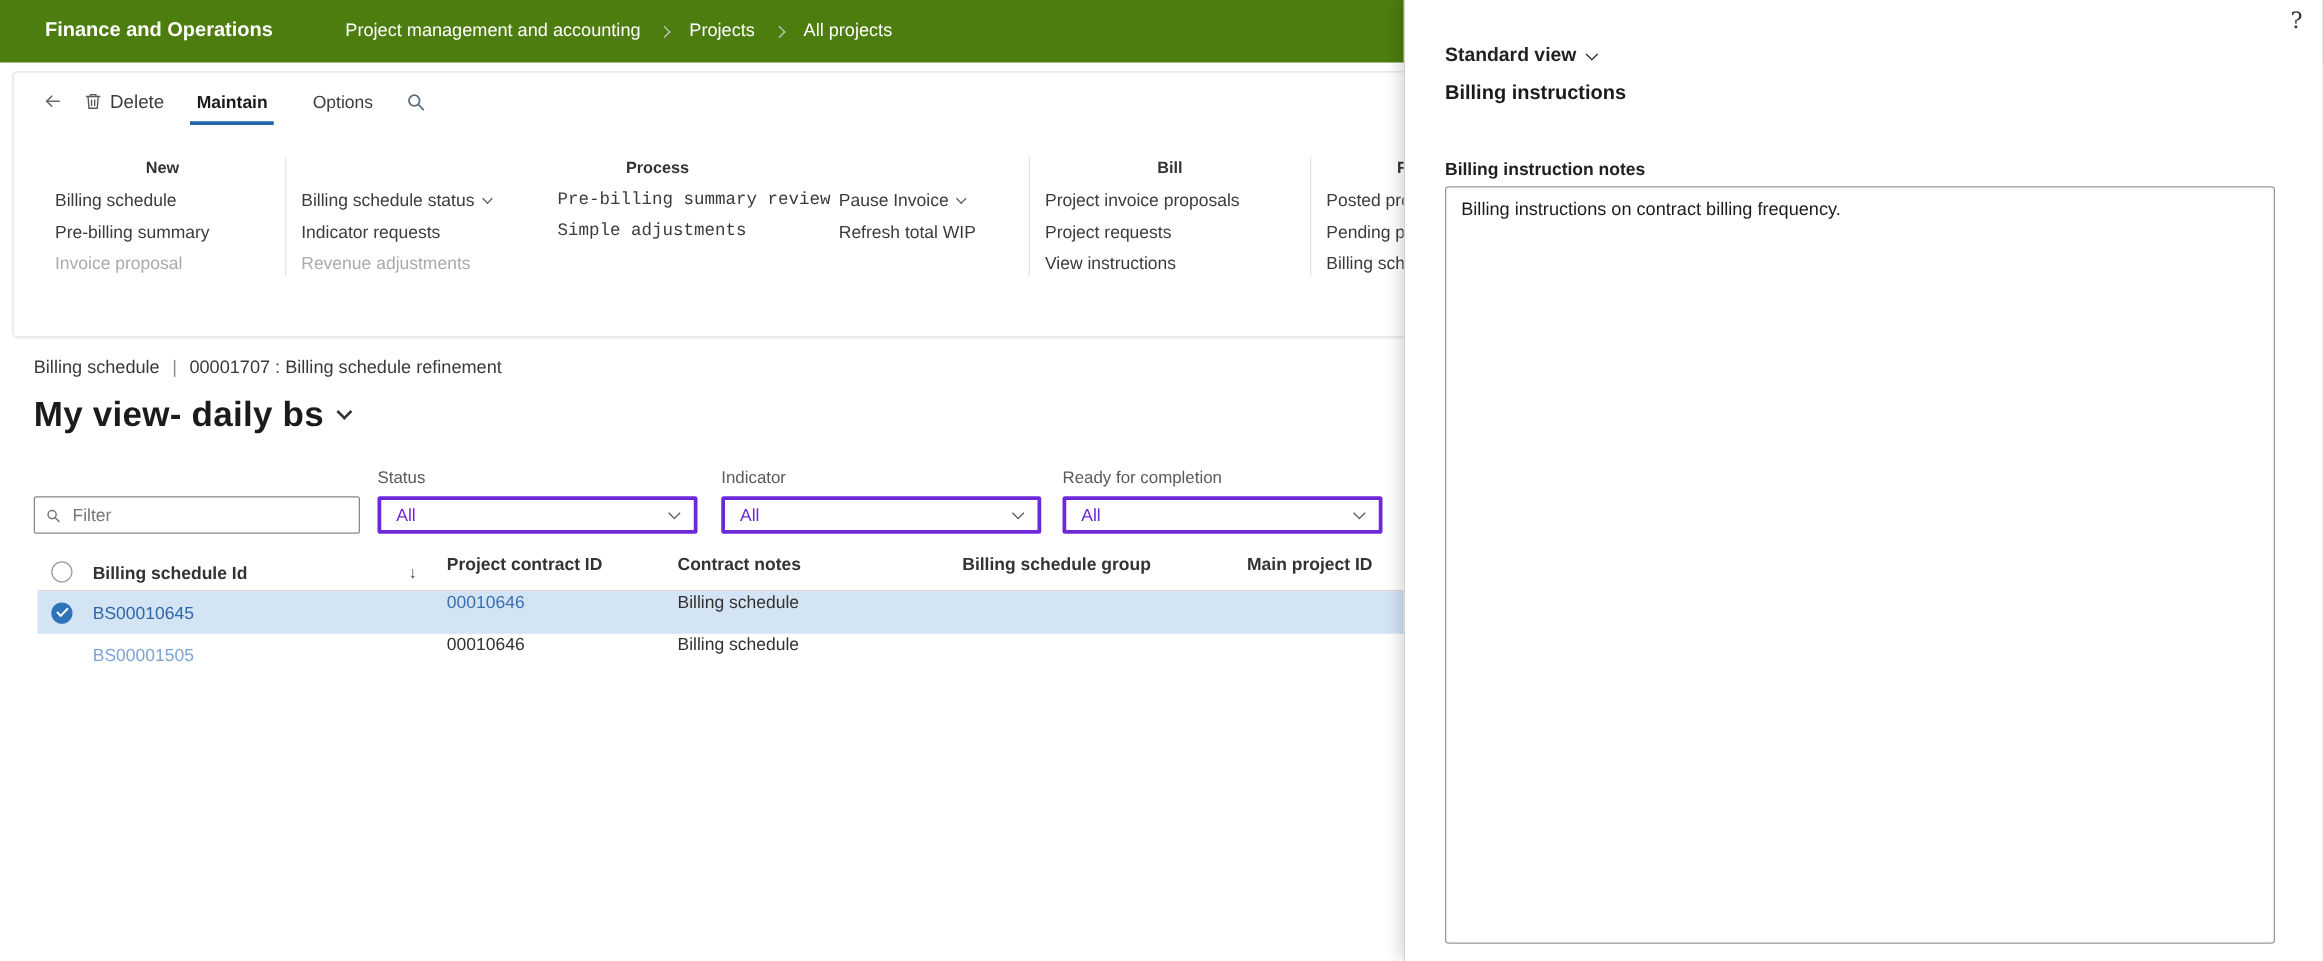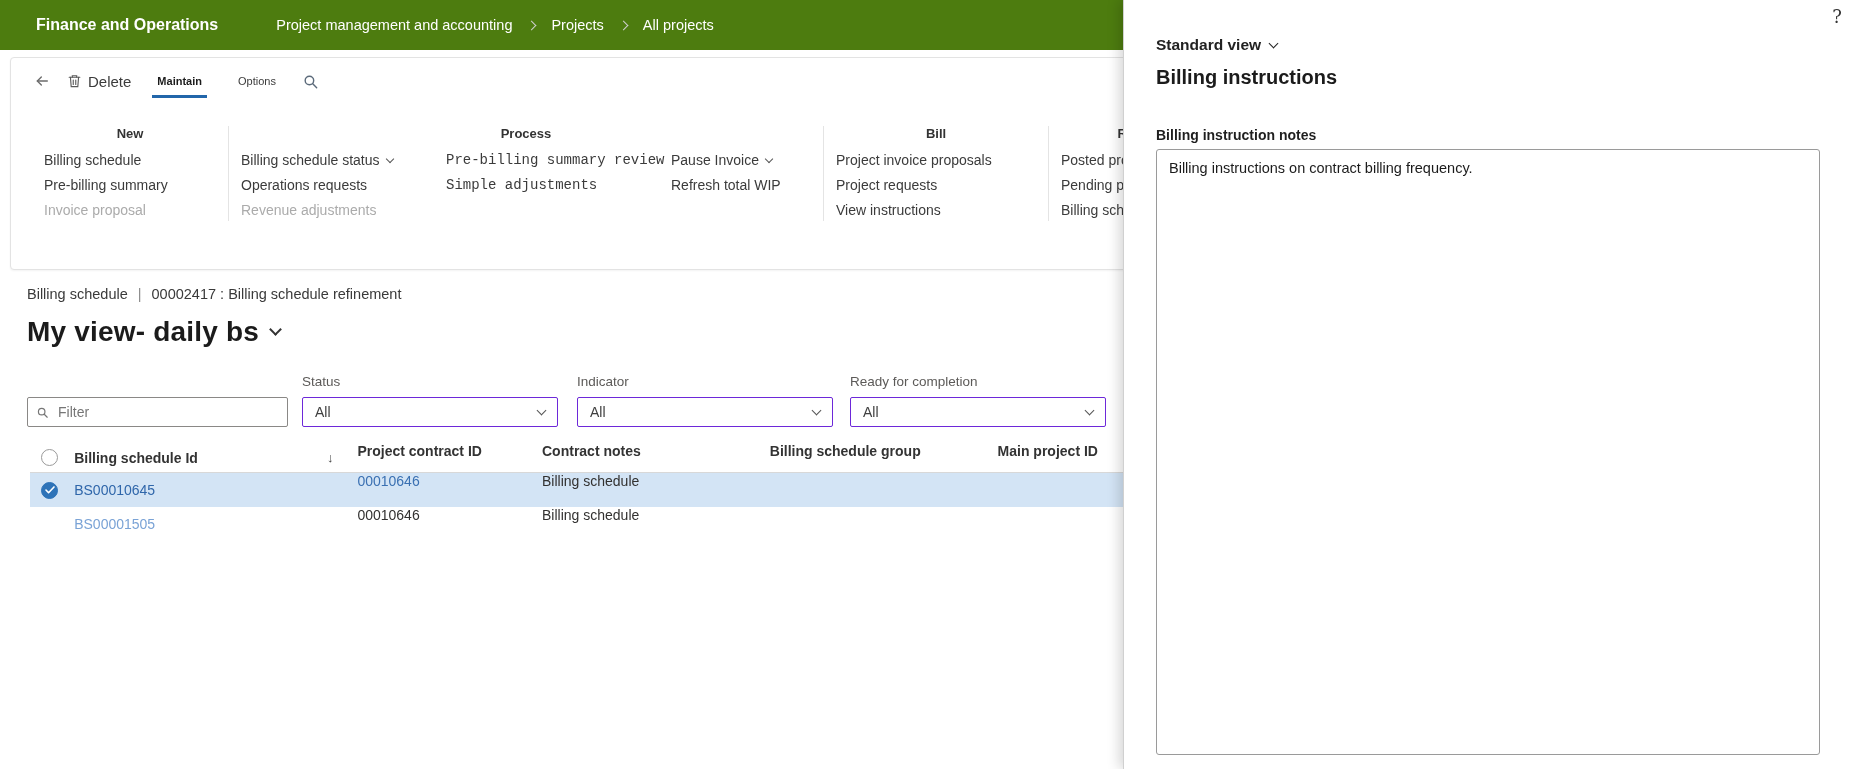--- a/index.html
+++ b/index.html
@@ -20,21 +20,21 @@
   .chev.right { transform:rotate(-45deg); }
   .chev.down  { transform:rotate(45deg); margin-top:-4px; }
   .bc-sep { color:#cfcfcf; }
 
   
   .card { position:absolute; left:10px; top:57px; width:1840px; height:213px; background:#fff;
           border:1px solid #e3e3e3; border-radius:4px; box-shadow:0 1px 2px rgba(0,0,0,.05); }
   .tabrow { display:flex; align-items:center; height:46px; padding-left:14px; }
   .icon-btn { background:none; border:none; cursor:pointer; display:flex; align-items:center;
               gap:6px; font-family:inherit; font-size:15px; color:#3b3b3b; padding:6px 8px; }
-  .tab { font-size:11px; color:#3b3b3b; padding:10px 5px 8px; margin:0 13px; cursor:pointer;
+  .tab { font-size:14px; color:#3b3b3b; padding:10px 5px 8px; margin:0 13px; cursor:pointer;
          border-bottom:3px solid transparent; }
   .tab.active { font-weight:700; color:#1b1b1b; border-bottom-color:#2266aa; }
   .ribbon { display:flex; align-items:flex-start; padding:22px 0 0 33px; }
   .rgroup { display:flex; flex-direction:column; }
   .group-title { font-size:13px; font-weight:700; color:#333; text-align:center; margin-bottom:11px; }
   .gcols { display:flex; }
   .rcol { display:flex; flex-direction:column; }
   .ritem { font-size:14px; color:#3b3b3b; margin-bottom:8px; white-space:nowrap; cursor:pointer;
            display:flex; align-items:center; gap:7px; line-height:17px; }
   .ritem .chev { width:6px; height:6px; color:#555; }
@@ -48,23 +48,23 @@
   .title-row { position:absolute; left:27px; top:316px; display:flex; align-items:center; gap:12px; cursor:pointer; }
   .page-title { font-size:28px; font-weight:600; color:#1b1b1b; letter-spacing:.2px; }
   .title-row .chev { width:9px; height:9px; color:#333; margin-top:-6px; border-width:2px; }
 
   .filter-label { position:absolute; top:374px; font-size:13.5px; color:#5c5a58; }
   .filter-box { position:absolute; left:27px; top:397px; width:261px; height:30px;
                 border:1px solid #8a8886; border-radius:2px; display:flex; align-items:center;
                 padding:0 8px; gap:7px; background:#fff; }
   .filter-box input { border:none; outline:none; flex:1; font-family:inherit; font-size:14px; color:#1f1f1f; }
   .filter-box input::placeholder { color:#767676; }
-  .dropdown { position:absolute; top:397px; width:256px; height:30px; border:1px solid #6d28d9;
+  .dropdown { position:absolute; top:397px; width:256px; height:30px; border:3px solid #6d28d9;
               border-radius:2px; background:#fff; display:flex; align-items:center;
-              padding:0 12px; font-size:14px; color:#404040; cursor:pointer; }
+              padding:0 12px; font-size:14px; color:#6d28d9; cursor:pointer; }
   .dropdown .chev { margin-left:auto; color:#555; }
 
   
   .grid { position:absolute; left:30px; top:443px; width:1164px; font-size:14px; }
   .g-row { display:flex; }
   .g-head { height:30px; border-bottom:1px solid #d8d8d8; color:#333; font-weight:600; }
   .g-body-row { height:34px; }
   .g-body-row.selected { background:#d3e4f5; }
   .c-check { width:45px; display:flex; align-items:center; }
   .c-id { width:288px; display:flex; align-items:center; justify-content:space-between; padding-right:24px; }
@@ -81,21 +81,21 @@
   .link-light { color:#7aa3d6; cursor:pointer; }
 
   
   .flyout { position:absolute; left:1123px; top:0; width:735px; height:769px; background:#fff;
             border-left:1px solid #d0d0d0; box-shadow:-4px 0 12px rgba(0,0,0,.16); }
   .help { position:absolute; top:6px; right:16px; font-size:18px; color:#333; cursor:pointer;
           font-family:"DejaVu Serif", serif; }
   .view-selector { position:absolute; left:32px; top:36px; display:flex; align-items:center; gap:9px;
                    font-size:15.5px; font-weight:600; color:#222; cursor:pointer; }
   .view-selector .chev { width:7px; height:7px; border-width:1.8px; color:#222; }
-  .flyout-title { position:absolute; left:32px; top:66px; font-size:20px; font-weight:600; color:#1b1b1b; }
+  .flyout-title { position:absolute; left:32px; top:66px; font-size:16px; font-weight:600; color:#1b1b1b; }
   .notes-label { position:absolute; left:32px; top:127px; font-size:14px; font-weight:600; color:#1f1f1f; }
   .notes-textarea { position:absolute; left:32px; top:149px; width:664px; height:606px;
                     border:1px solid #9a9a9a; border-radius:3px; padding:10px 12px;
                     font-family:inherit; font-size:14.5px; color:#1b1b1b; resize:none; outline:none; }
   svg { display:block; }
 </style>
 </head>
 <body>
 
 <div class="screen">
@@ -168,21 +168,21 @@
 
       <div class="rgroup">
         <div class="group-title">Process</div>
         <div class="gcols">
           <div class="rcol" style="width:205px;">
             <div class="ritem">
                 <span>Billing schedule status</span>
                 <span class="chev down"></span>
               </div>
             <div class="ritem">
-                <span>Operations requests</span>
+                <span>Indicator requests</span>
               </div>
             <div class="ritem disabled">
                 <span>Revenue adjustments</span>
               </div>
           </div>
           <div class="rcol" style="width:225px;font-family:Liberation Mono, monospace;">
             <div class="ritem">
                 <span>Pre-billing summary review</span>
               </div>
             <div class="ritem">
@@ -238,21 +238,21 @@
         </div>
           </div>
       </div>
 
     </div>
   </div>
 
   <div class="record-line">
     <span>Billing schedule</span>
     <span class="pipe">|</span>
-    <span>00002417 : Billing schedule refinement</span>
+    <span>00001707 : Billing schedule refinement</span>
   </div>
 
   <div class="title-row">
     <span class="page-title">My view- daily bs</span>
     <span class="chev down"></span>
   </div>
 
   <div class="filter-box">
     <span>
       <svg width="13" height="13" viewBox="0 0 24 24" fill="none" stroke="#767676" stroke-width="2.2" stroke-linecap="round">

